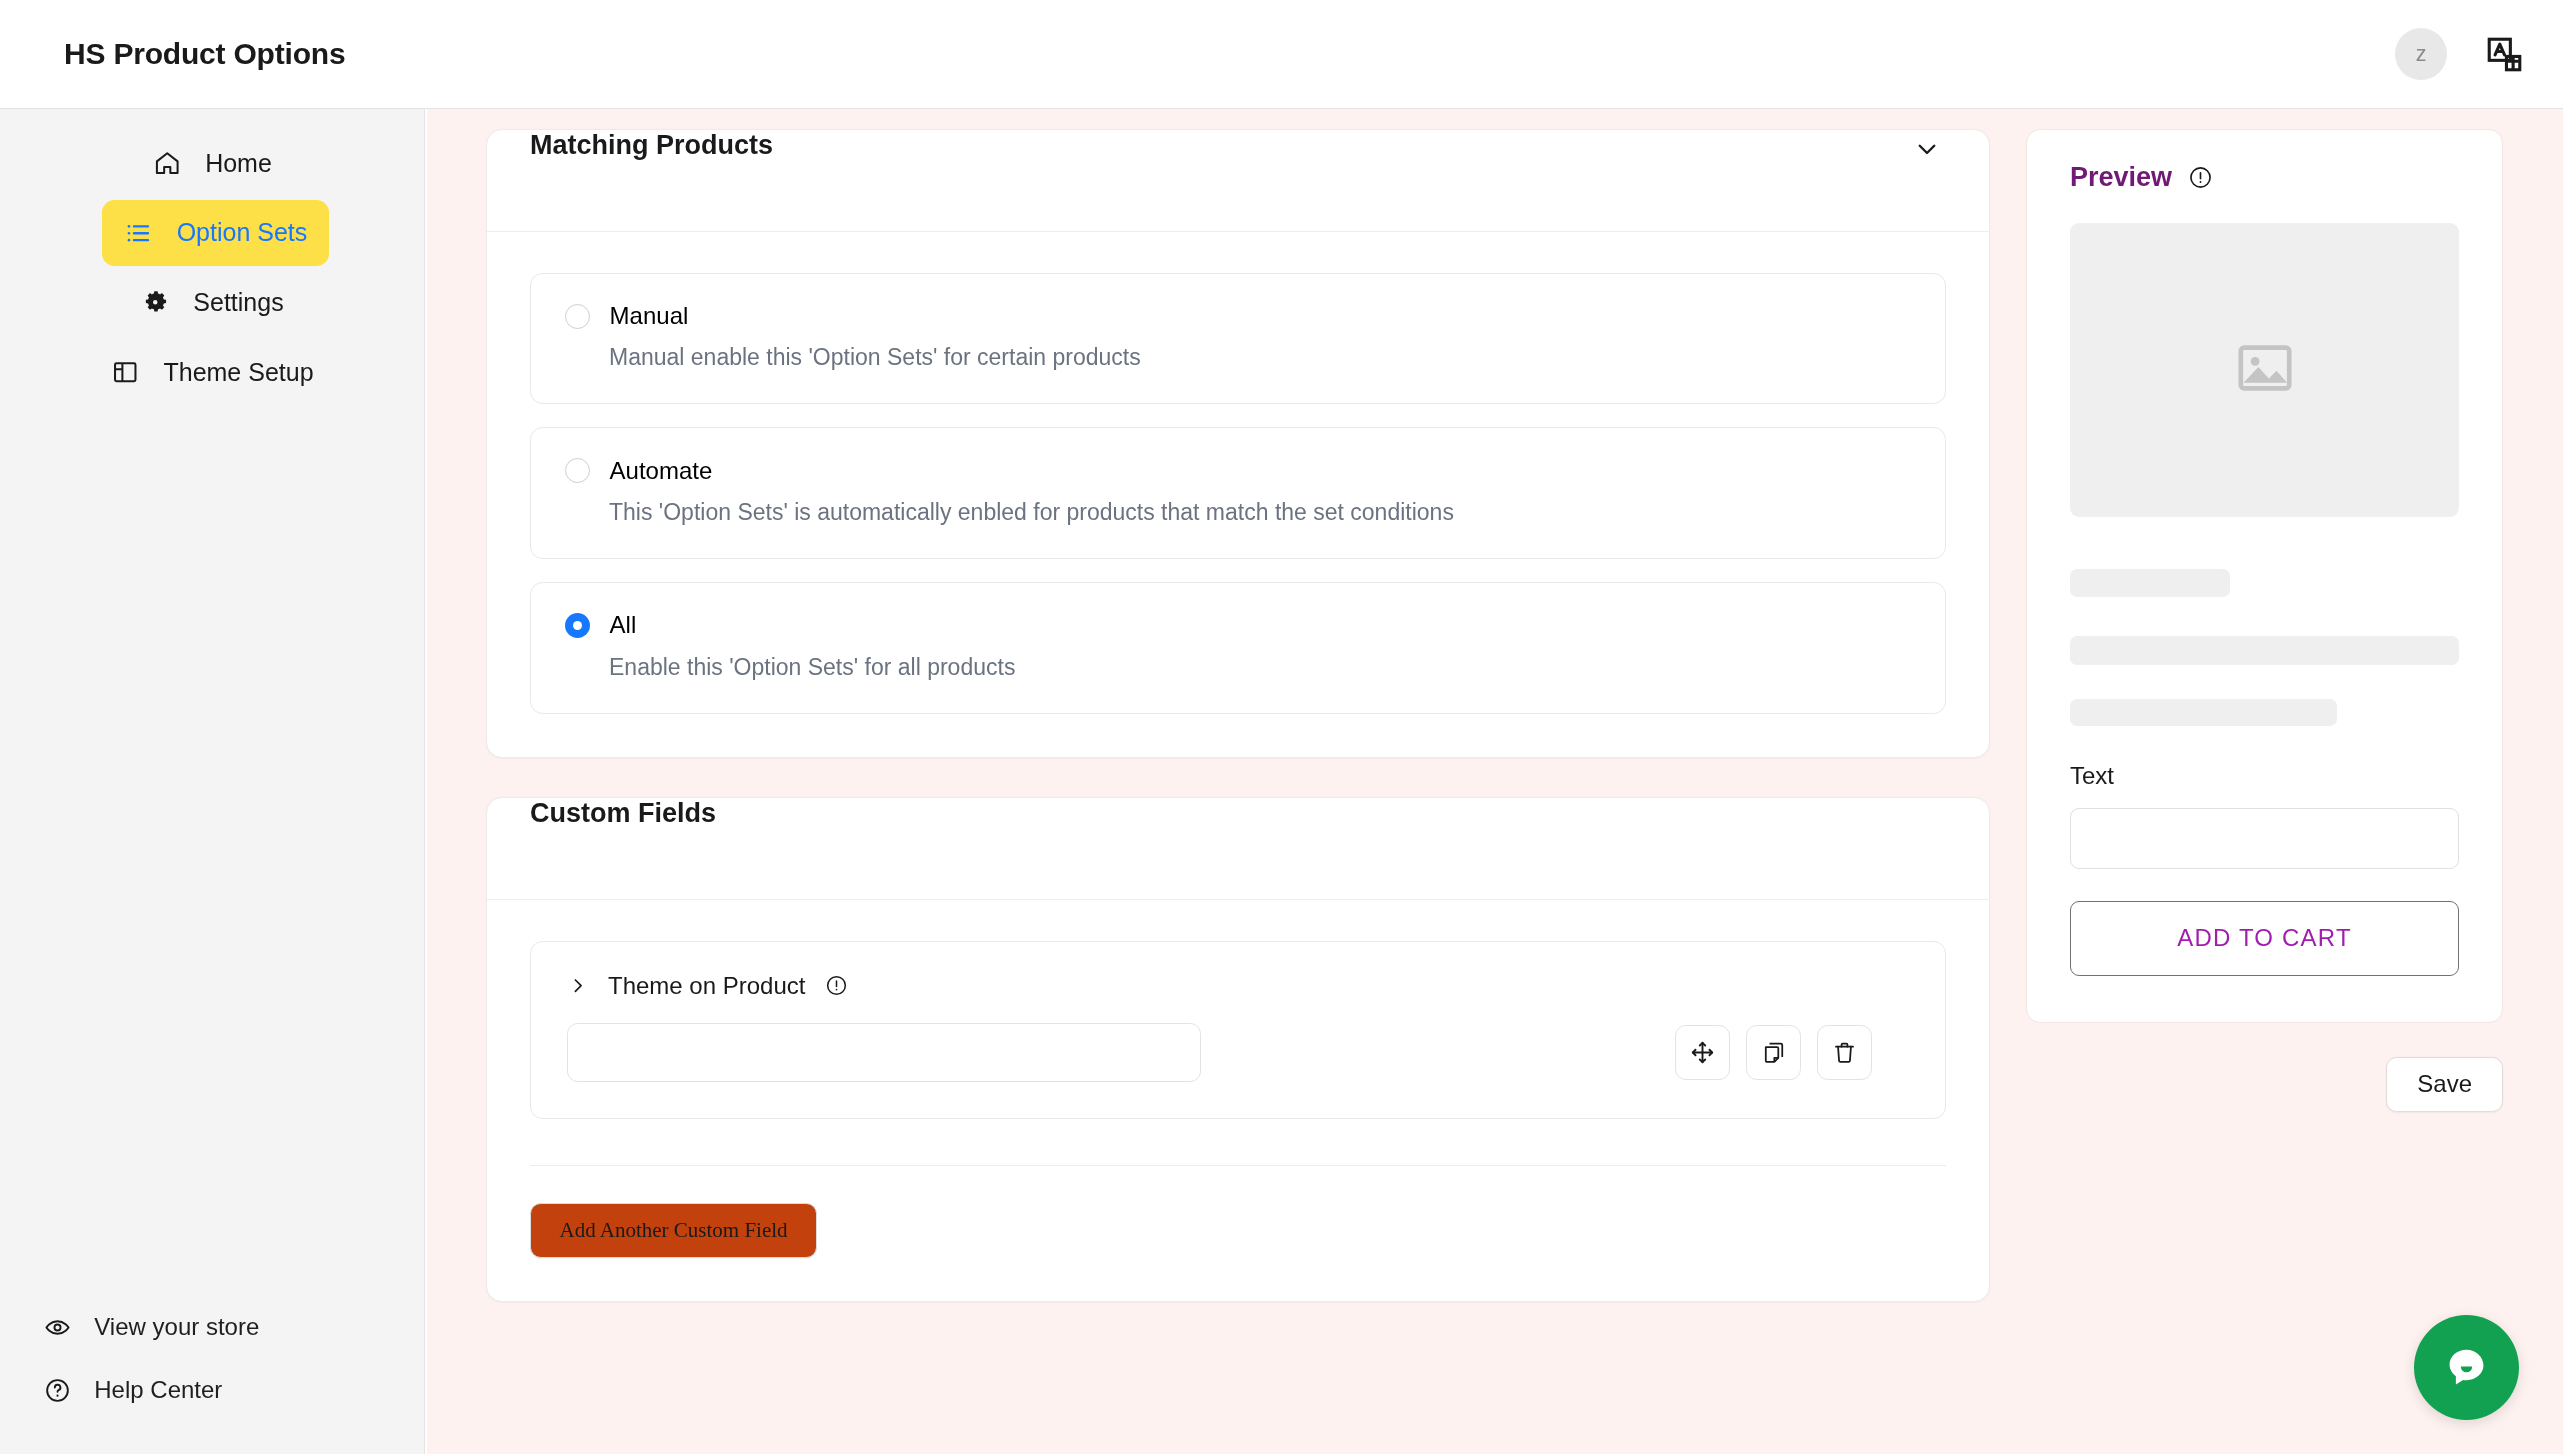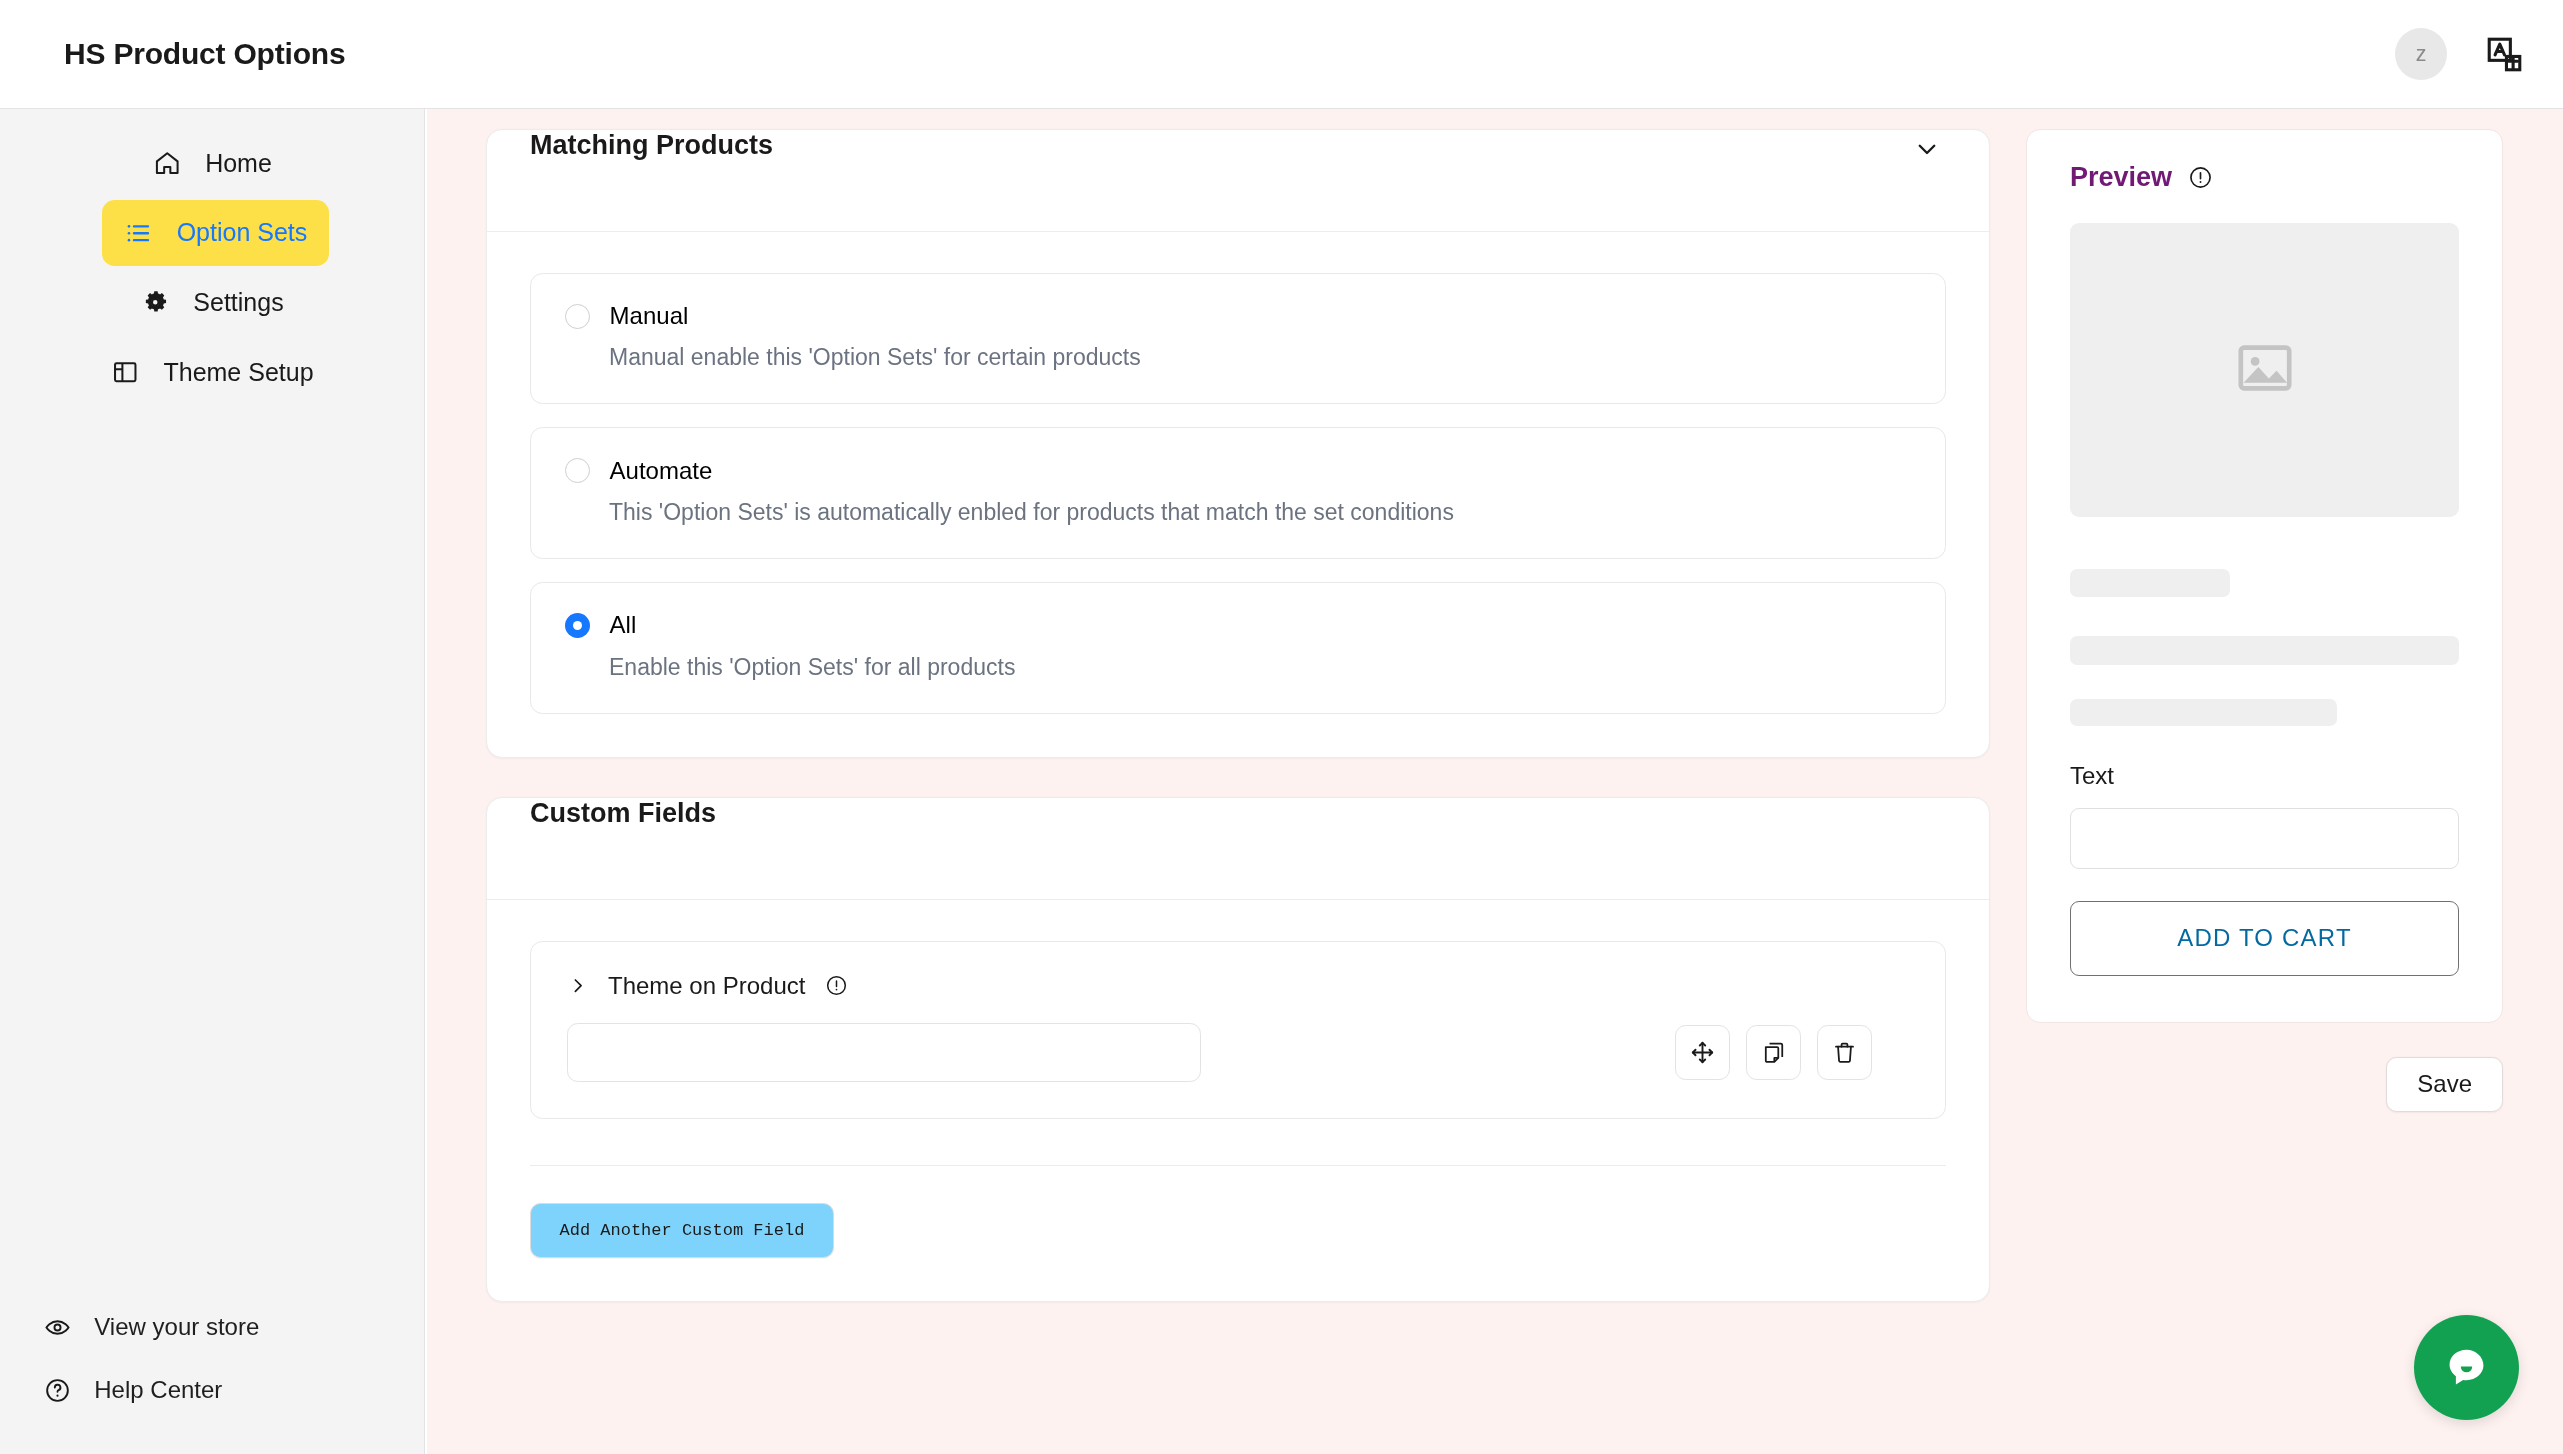--- a/index.html
+++ b/index.html
@@ -105,23 +105,23 @@
   }
   .cf-actions { display: flex; gap: 16px; margin-right: 37px; }
   .icon-btn {
     width: 55px; height: 55px; border: 1.8px solid #e3e3e3; border-radius: 10.7px;
     background: #fff; display: flex; align-items: center; justify-content: center; cursor: pointer;
   }
   .cf-sep { height: 1.8px; background: #ececec; margin: 46px 0 37px 0; }
   .btn-outline {
     display:inline-flex; align-items:center; justify-content:center;
     height: 55px; padding: 0 28.5px;
-    border: 1.8px solid #dcdcdc; border-radius: 10.7px; background: #7dd3fc;
-    font-size: 17px; color: #1a1a1a; cursor: pointer;
-    font-family: Liberation Mono, monospace;
+    border: 1.8px solid #dcdcdc; border-radius: 10.7px; background: #c2410c;
+    font-size: 21px; color: #1a1a1a; cursor: pointer;
+    font-family: Liberation Serif, serif;
     box-shadow: 0 0.9px 0.9px rgba(0,0,0,.04);
   }
 
   
   .preview-card {
     background: #fff; border: 1.8px solid #f0e6e4; border-radius: 14.2px;
     padding: 32px 43px 46px 43px;
   }
   .preview-head { display:flex; align-items:center; gap: 16px; }
   .preview-title { font-size: 27px; font-weight: 700; color: #701a75; }
@@ -136,21 +136,21 @@
   .skel-3 { width: 267px; height: 27px; margin-top: 34px; }
   .pv-text-label { font-size: 24px; color: #1a1a1a; margin-top: 36px; }
   .pv-input {
     width: 100%; height: 61px; margin-top: 18px;
     border: 1.8px solid #e0e0e0; border-radius: 9px; background:#fff;
     font-family: "Liberation Sans", sans-serif; font-size: 23px; padding: 0 16px;
   }
   .pv-cart {
     width: 100%; height: 75px; margin-top: 32px;
     border: 1.8px solid #717171; border-radius: 9px; background: #fff;
-    color: #0369a1; font-size: 24px; letter-spacing: 1.2px;
+    color: #a21caf; font-size: 24px; letter-spacing: 1.2px;
     display:flex; align-items:center; justify-content:center; cursor:pointer;
     font-family: "Liberation Sans", sans-serif;
   }
   .save-row { display: flex; justify-content: flex-end; margin-top: 34px; }
   .save-btn {
     height: 55px; padding: 0 30px; border: 1.8px solid #e0dcdc; border-radius: 10.7px;
     background: #fff; font-size: 24px; color:#1a1a1a; cursor: pointer;
     font-family: "Liberation Sans", sans-serif;
     box-shadow: 0 0.9px 1.8px rgba(0,0,0,.05);
   }

